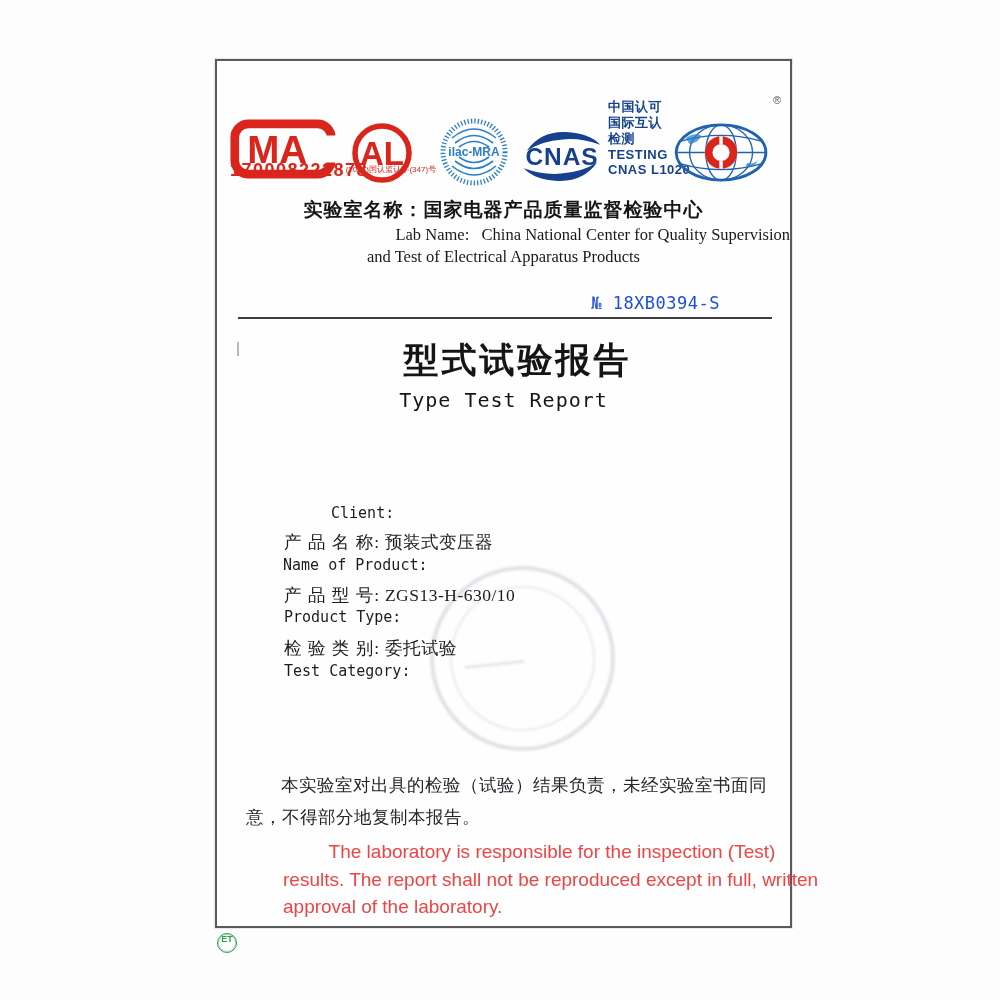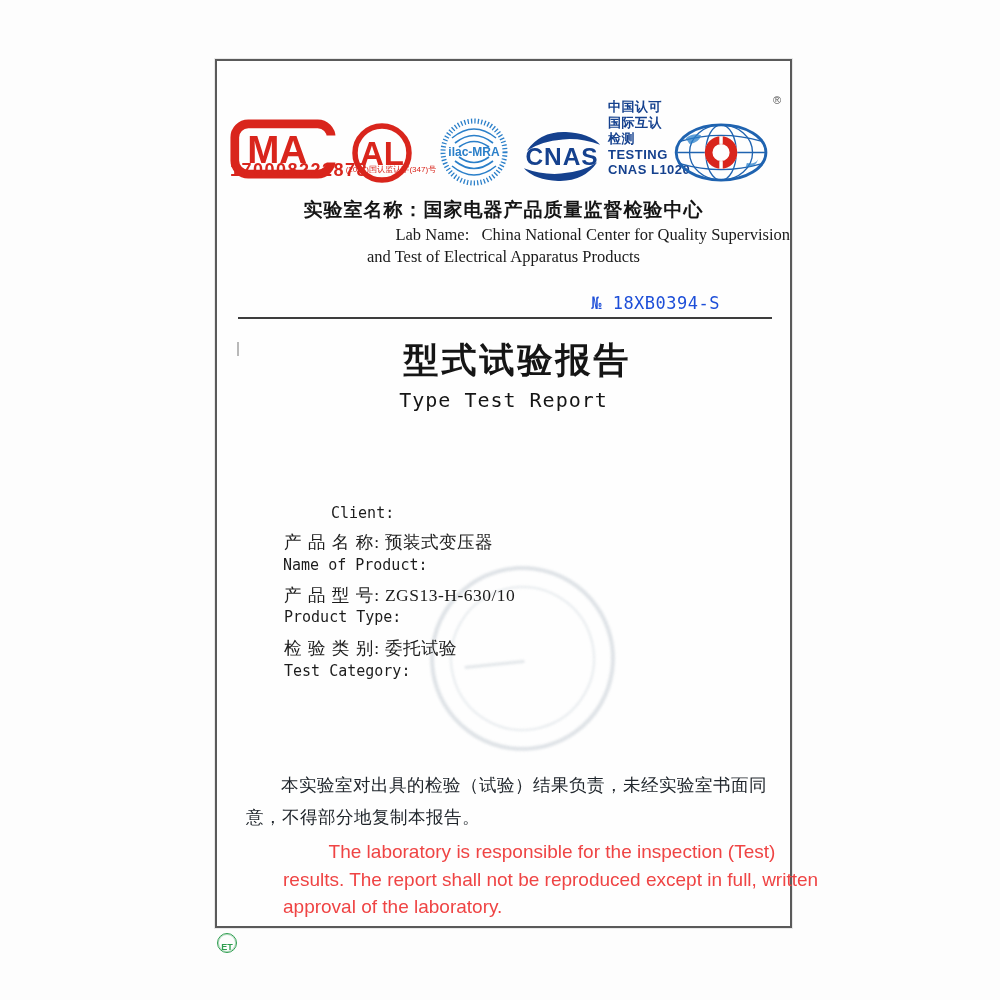--- a/index.html
+++ b/index.html
@@ -114,21 +114,21 @@
     position: absolute; left: 20px; top: 777px; width: 538px;
     font-size: 19px; line-height: 1.45; text-indent: 2.4em; color: #ef4444;
     font-family: "Liberation Sans", sans-serif;
     margin-left: 46px;
   }
 
   
   .green-seal {
     position: absolute; left: 217px; top: 933px; width: 20px; height: 20px;
     border: 1.6px solid #2e9e4f; border-radius: 50%;
-    display: flex; align-items: flex-end; justify-content: center;
+    display: flex; align-items: flex-start; justify-content: center;
     color: #2e9e4f; font-size: 9px; font-weight: bold;
     box-shadow: inset 0 0 0 1px rgba(46,158,79,.35);
   }
 </style>
 </head>
 <body>
 
 <div class="page">
 
   <div class="logo" style="left:12px; top:38px;">

